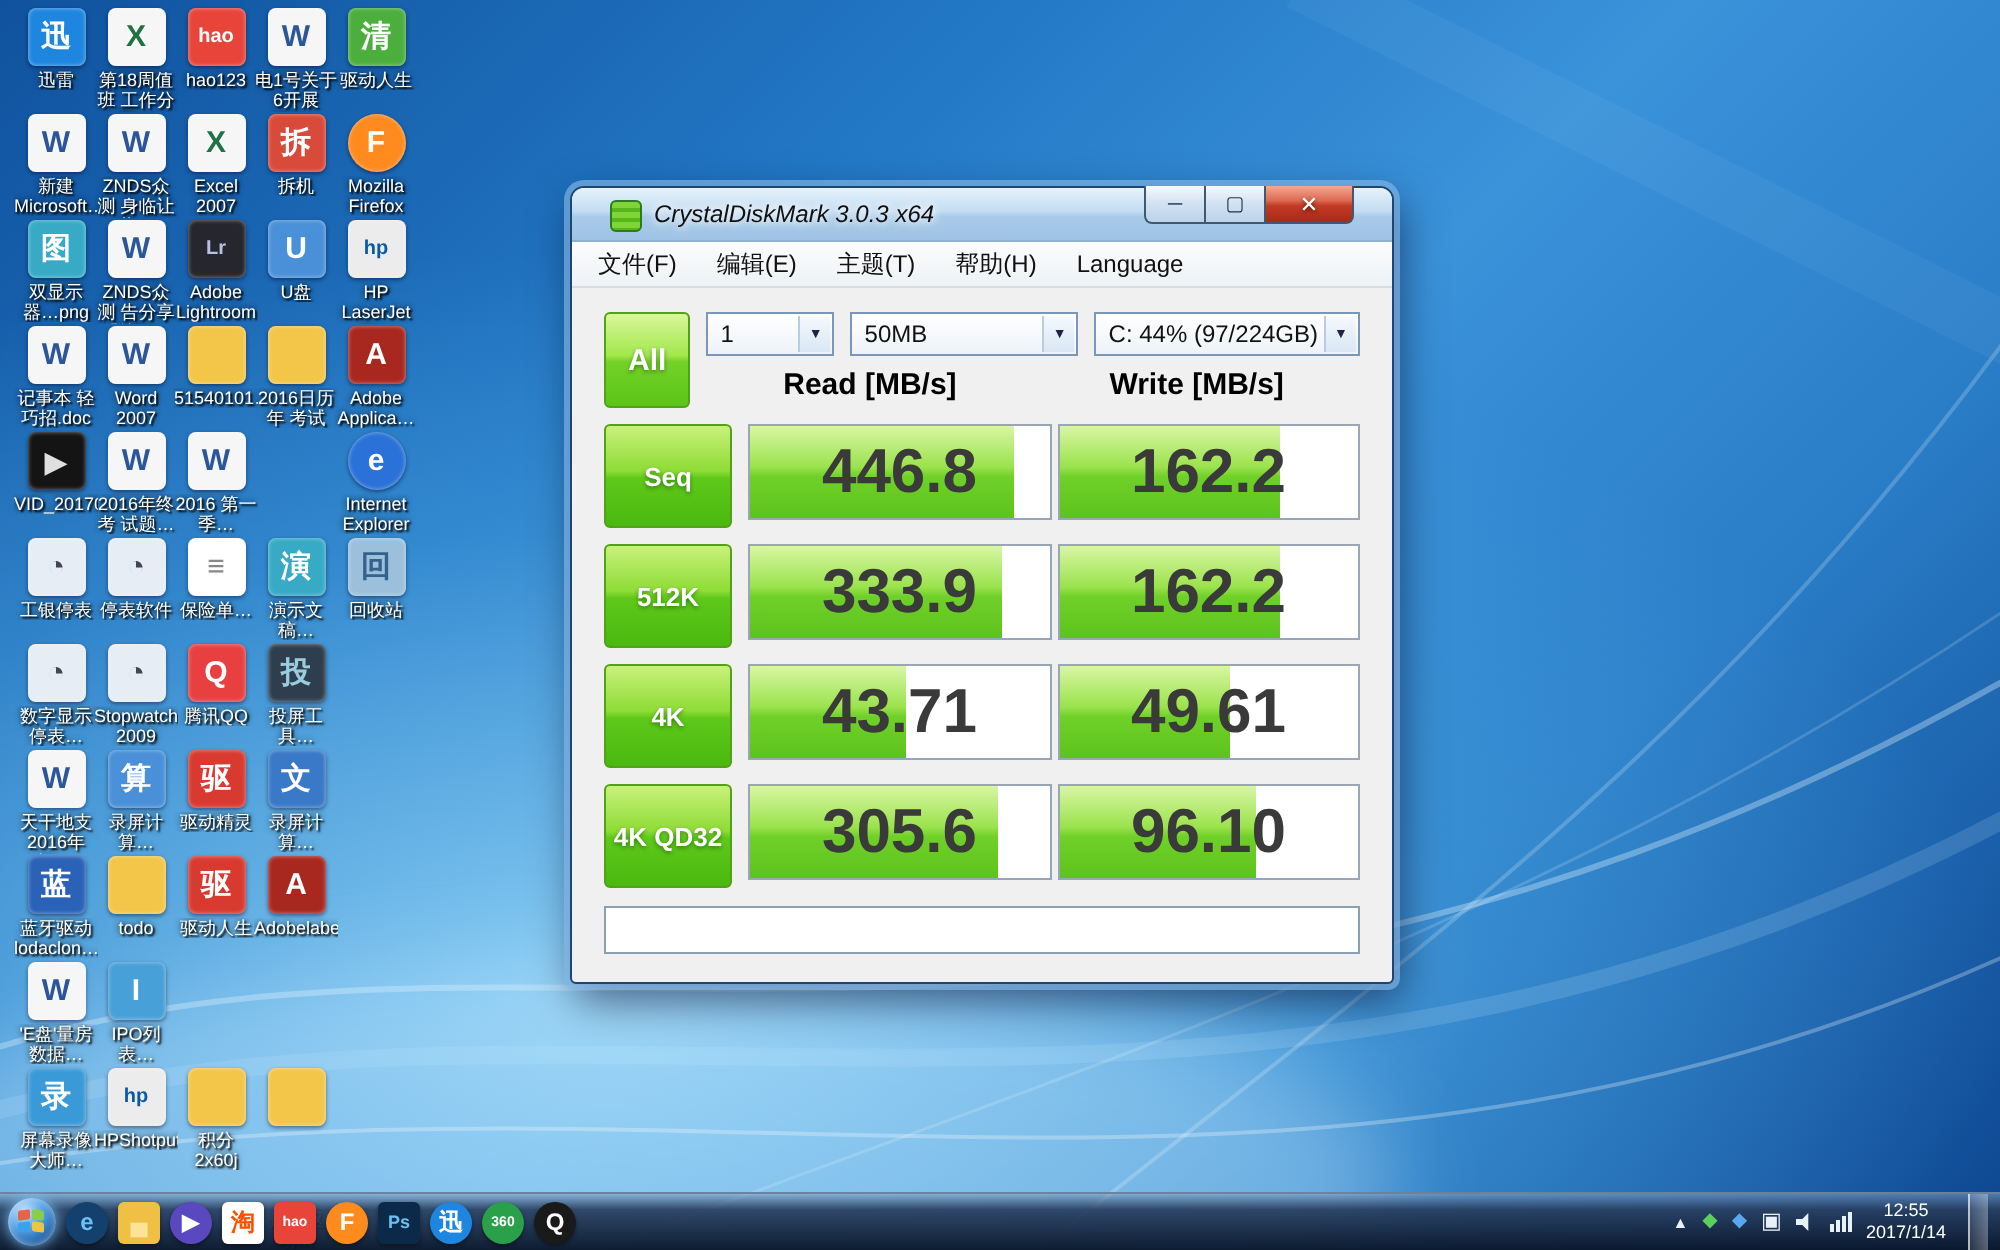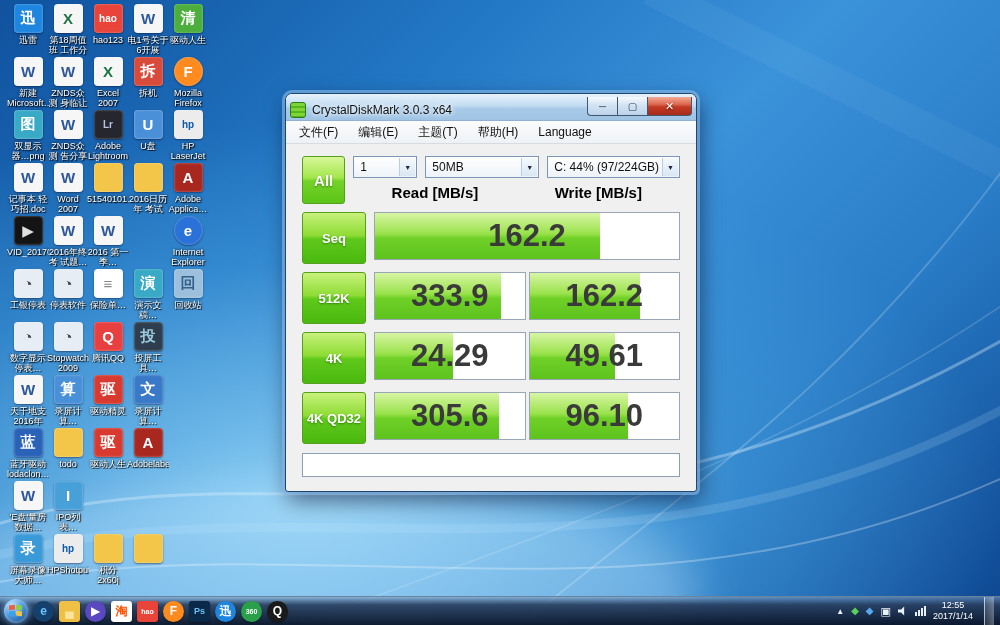--- a/index.html
+++ b/index.html
@@ -27,23 +27,24 @@
     margin-top:2px;width:42px;font-size:9px;line-height:10px;max-height:21px;overflow:hidden;
     text-align:center;color:#fff;text-shadow:1px 1px 1px #000,0 0 3px rgba(0,0,0,.9);
   }
   
   .window{
     position:absolute;left:285px;top:93px;width:410px;
     background:#f0f0f0;border:1px solid #20456e;border-radius:7px 7px 3px 3px;
     box-shadow:0 0 0 3px rgba(130,185,235,.65), 3px 8px 22px rgba(0,0,30,.55);
   }
   .titlebar{
-    height:26px;border-radius:6px 6px 0 0;display:flex;align-items:center;padding:0 4px;gap:6px;
+    height:26px;border-radius:6px 6px 0 0;display:flex;align-items:flex-start;padding:0 19px;gap:6px;
     background:linear-gradient(180deg,#e6f2fb,#c2dcf2 45%,#a9cbe9 55%,#9fc3e4);
     border-bottom:1px solid #8fb2d4;
+    font-style:italic;
   }
   .app-ico{
     width:14px;height:14px;margin-top:6px;border-radius:3px;border:1px solid #2e7a1e;
     background:repeating-linear-gradient(180deg,#7fd437 0 3px,#55b81a 3px 5px);
   }
   .title-text{flex:1;font-size:12px;color:#101010;margin-top:6px;text-shadow:0 0 4px #fff,0 0 6px #fff;}
   .win-buttons{display:flex;margin-top:-1px;}
   .win-btn{
     width:29px;height:18px;border:1px solid #41596f;border-top:none;
     background:linear-gradient(180deg,#f6fafd,#d4e3f2 45%,#bcd3ea);
@@ -387,41 +388,45 @@
           </div>
           <div class="header-row">
             <div class="hr">Read [MB/s]</div>
             <div class="hr">Write [MB/s]</div>
           </div>
         </div>
       </div>
       <div>
           <div class="row">
     <div class="greenbtn row-btn">Seq</div>
+    <div class="cell read">
+      <div class="bar" style="width: 88%;"></div>
+      <div class="val">446.8</div>
+    </div>
     <div class="cell write">
       <div class="bar" style="width: 74%;"></div>
       <div class="val">162.2</div>
     </div>
   </div>
           <div class="row">
     <div class="greenbtn row-btn">512K</div>
     <div class="cell read">
       <div class="bar" style="width: 84%;"></div>
       <div class="val">333.9</div>
     </div>
     <div class="cell write">
       <div class="bar" style="width: 74%;"></div>
       <div class="val">162.2</div>
     </div>
   </div>
           <div class="row">
     <div class="greenbtn row-btn">4K</div>
     <div class="cell read">
       <div class="bar" style="width: 52%;"></div>
-      <div class="val">24.29</div>
+      <div class="val">43.71</div>
     </div>
     <div class="cell write">
       <div class="bar" style="width: 57%;"></div>
       <div class="val">49.61</div>
     </div>
   </div>
           <div class="row">
     <div class="greenbtn row-btn">4K QD32</div>
     <div class="cell read">
       <div class="bar" style="width: 83%;"></div>

